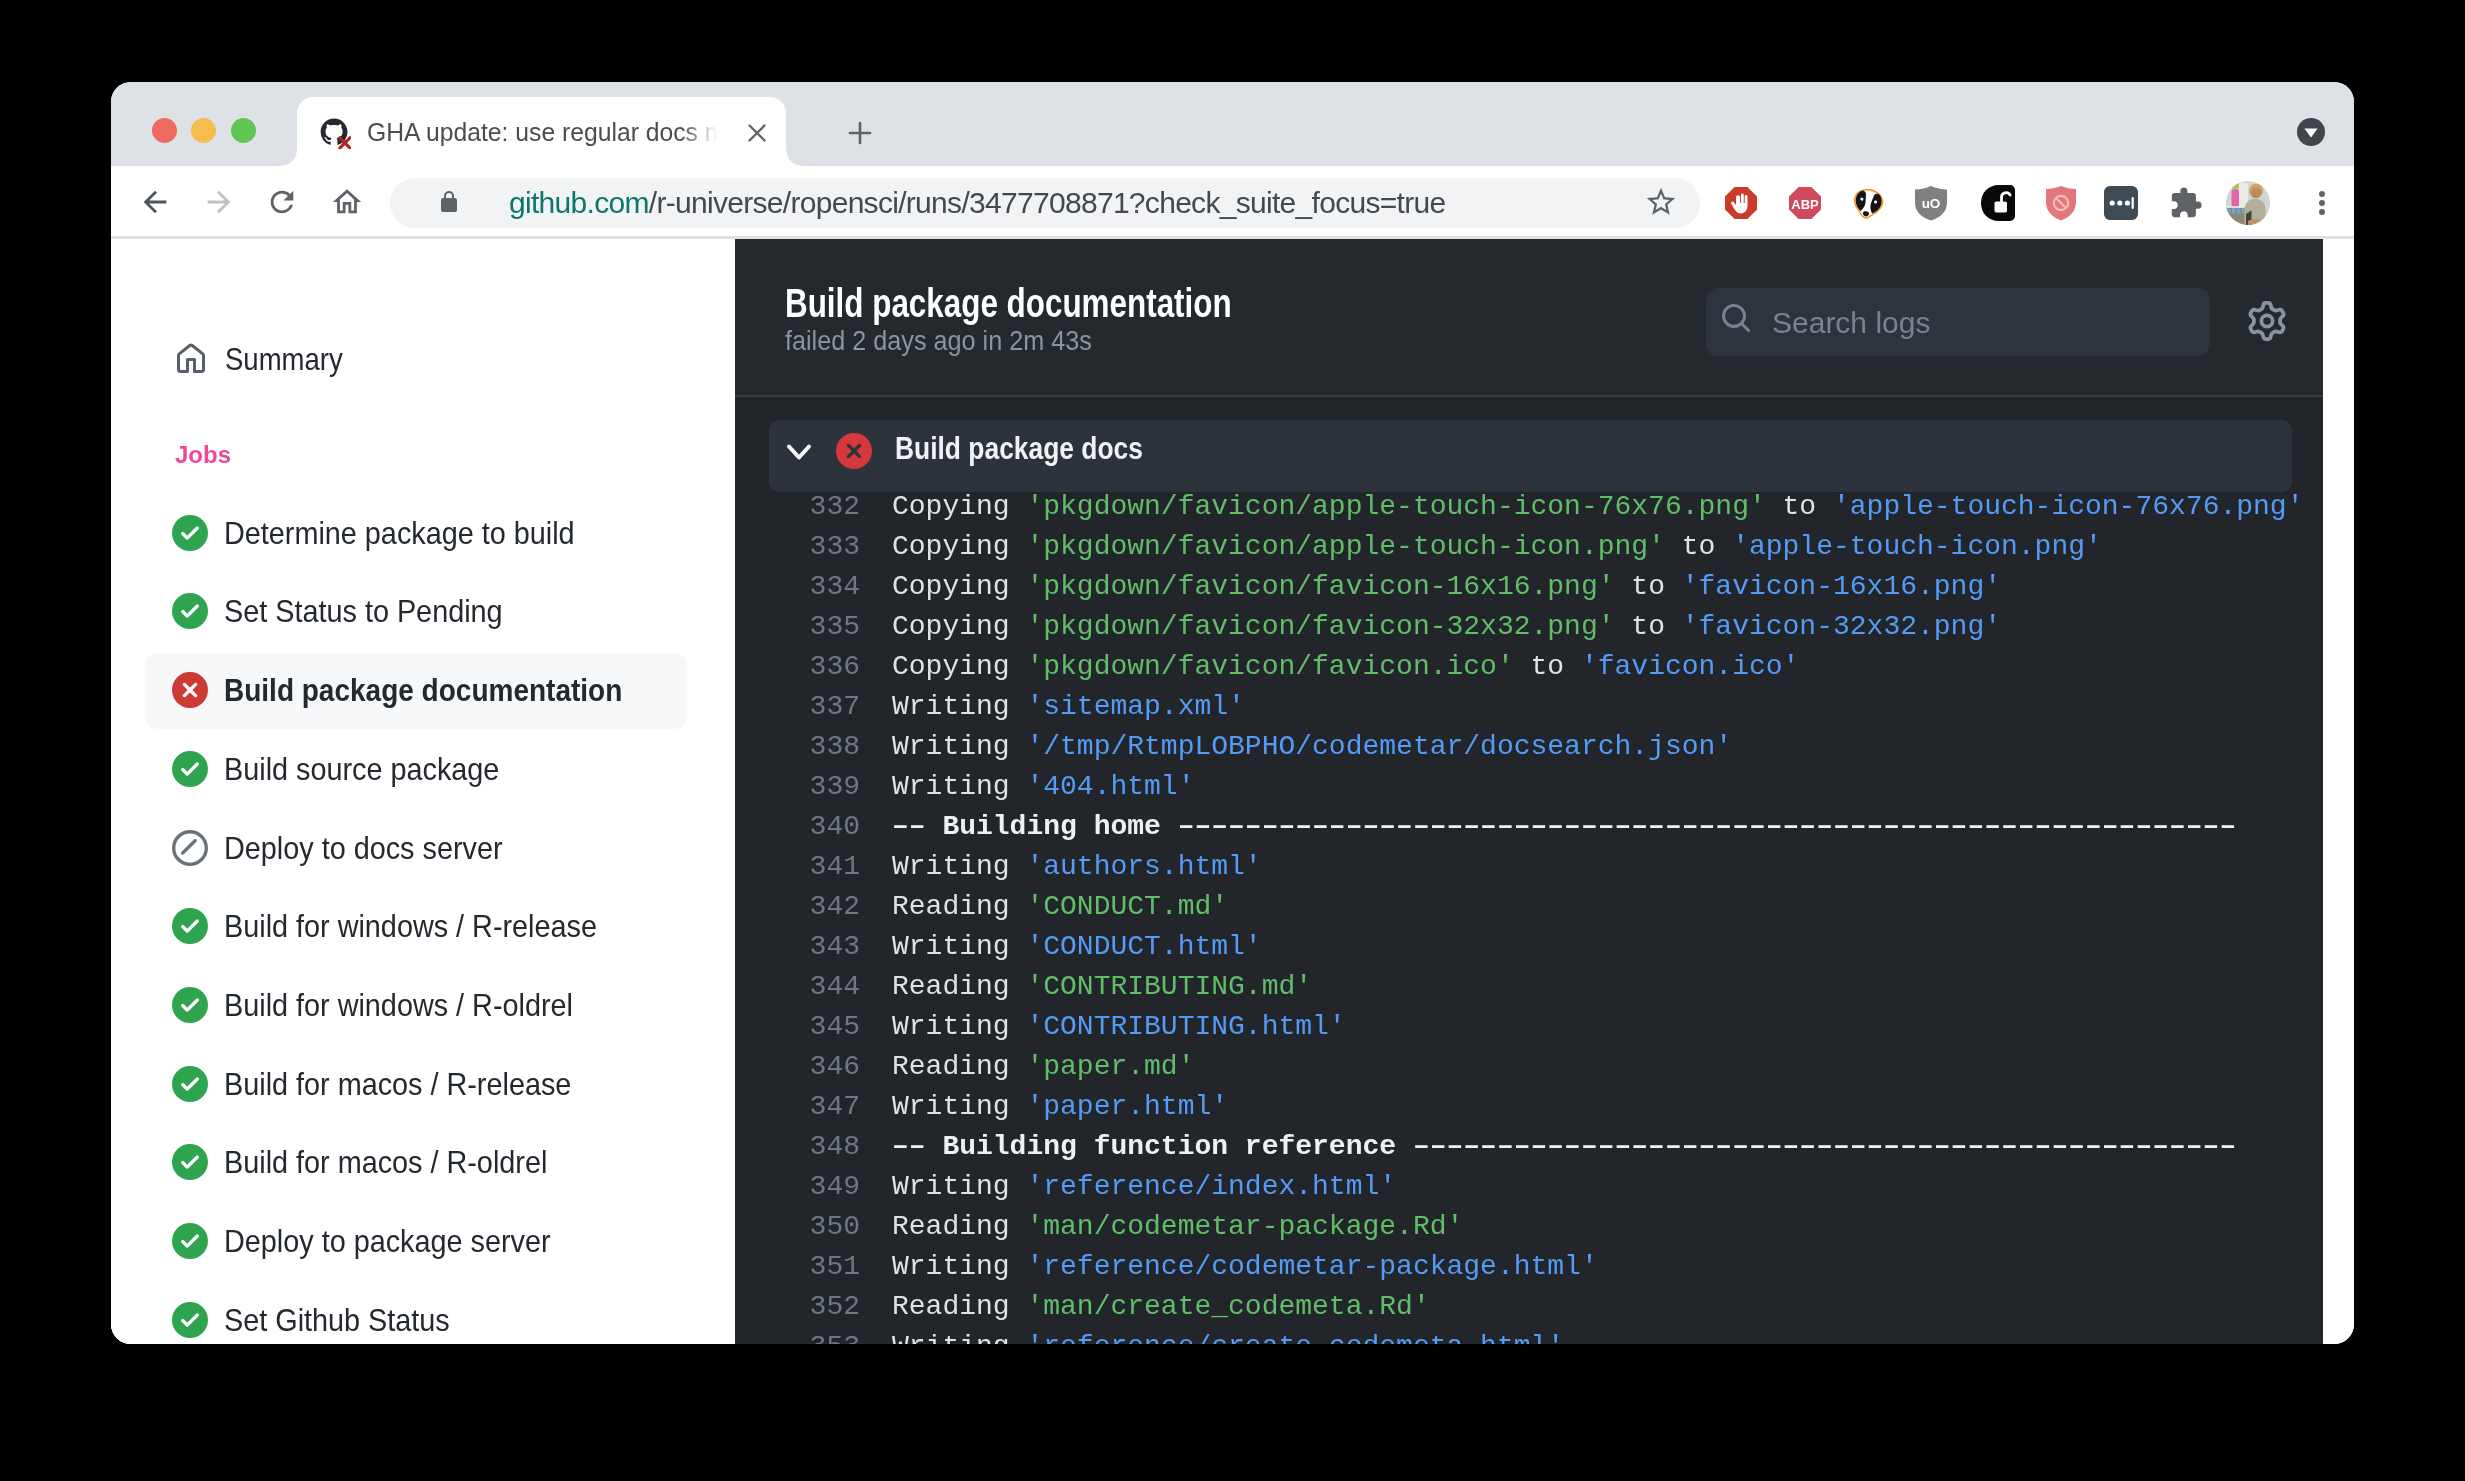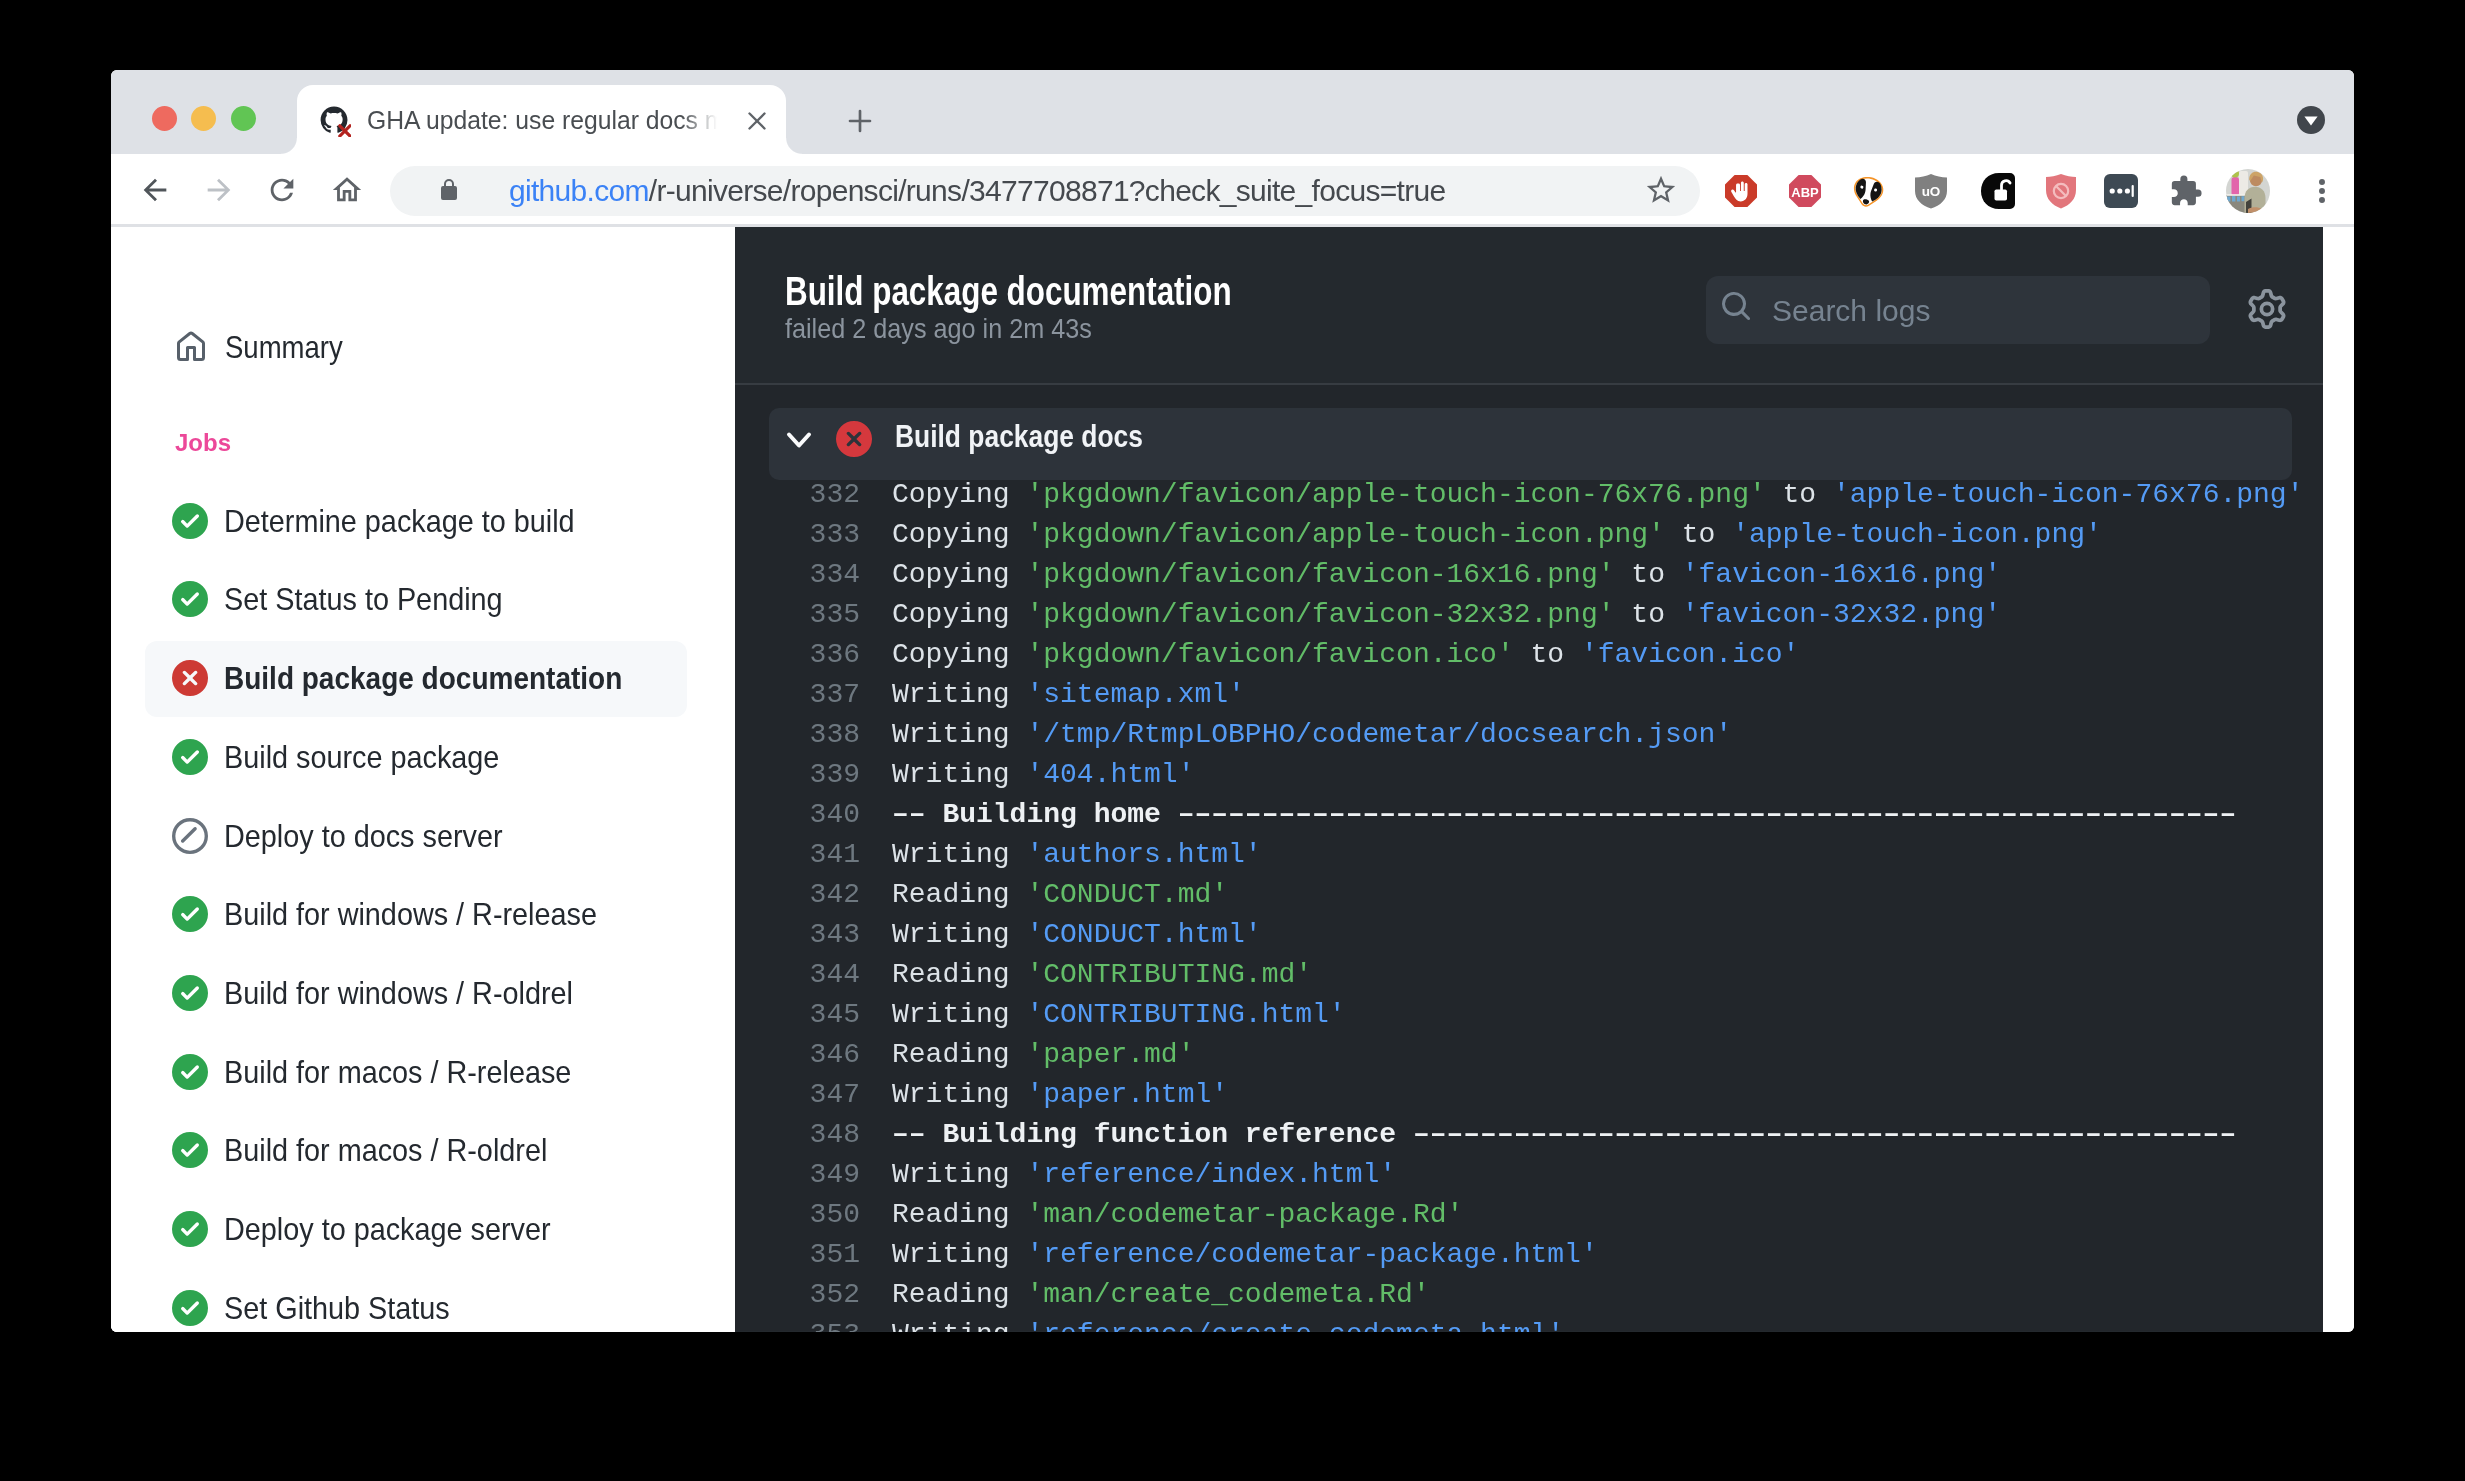--- a/index.html
+++ b/index.html
@@ -1,20 +1,20 @@
 <!DOCTYPE html>
 <html><head>
 <meta charset="utf-8">
 <style>
   * { margin:0; padding:0; box-sizing:border-box; }
   html,body { width:2465px; height:1481px; background:#000; overflow:hidden; }
   body { font-family:"Liberation Sans", sans-serif; }
   #screen { position:absolute; left:0; top:0; width:2465px; height:1481px; background:#000; }
-  #win { position:absolute; left:111px; top:70px; width:2243px; height:1262px;
-         background:#fff; border-radius:6px; overflow:hidden; }
+  #win { position:absolute; left:111px; top:82px; width:2243px; height:1262px;
+         background:#fff; border-radius:20px; overflow:hidden; }
   .abs { position:absolute; }
 
   
   #tabstrip { position:absolute; left:0; top:0; width:2243px; height:84px; background:#dee1e6; }
   .tl { position:absolute; top:36px; width:25px; height:25px; border-radius:50%; }
   #tab { position:absolute; left:186px; top:15px; width:489px; height:69px; background:#fff;
          border-top-left-radius:16px; border-top-right-radius:16px; }
   #tab::before { content:''; position:absolute; left:-16px; bottom:0; width:16px; height:16px;
     background:radial-gradient(circle at 0 0, rgba(0,0,0,0) 15.3px, #fff 16.3px); }
   #tab::after { content:''; position:absolute; right:-16px; bottom:0; width:16px; height:16px;
@@ -115,21 +115,21 @@
         </svg></div>
       <div class="abs" style="left:219px; top:103px; width:34px; height:34px;"><svg width="34" height="34" viewBox="0 0 24 24" fill="#5f6368">
           <path d="M12 5.69l5 4.5V18h-2v-6H9v6H7v-7.81l5-4.5M12 3L2 12h3v8h6v-6h2v6h6v-8h3L12 3z"></path>
         </svg></div>
       <div class="abs" style="left:326px; top:108px; width:24px; height:24px;"><svg width="24" height="24" viewBox="0 0 24 24" fill="#5f6368">
           <path d="M18 8h-1V6a5 5 0 0 0-10 0v2H6a2 2 0 0 0-2 2v10a2 2 0 0 0 2 2h12a2 2 0 0 0 2-2V10a2 2 0 0 0-2-2zM9 6a3 3 0 0 1 6 0v2H9V6z"></path>
         </svg></div>
       <div class="abs" style="left:1533px; top:103px; width:34px; height:34px;"><svg width="34" height="34" viewBox="0 0 24 24" fill="#5f6368">
           <path d="M22 9.24l-7.19-.62L12 2 9.19 8.63 2 9.24l5.46 4.73L5.82 21 12 17.27 18.18 21l-1.63-7.03L22 9.24zM12 15.4l-3.76 2.27 1-4.28-3.32-2.88 4.38-.38L12 6.1l1.71 4.04 4.38.38-3.32 2.88 1 4.28L12 15.4z"></path>
         </svg></div>
-    <div id="url"><span style="color:#3b82f6;">github.com</span>/r-universe/ropensci/runs/3477708871?check_suite_focus=true</div>
+    <div id="url"><span style="color:#0f766e;">github.com</span>/r-universe/ropensci/runs/3477708871?check_suite_focus=true</div>
     <div class="abs" style="left:1613px; top:104px; width:34px; height:34px;"><svg width="34" height="34" viewBox="0 0 34 34">
           <path d="M10.6 1h12.8L33 10.6v12.8L23.4 33H10.6L1 23.4V10.6Z" fill="#ca3b29"></path>
           <g fill="#fff">
             <path d="M16 8.5c.8 0 1.45.65 1.45 1.45V16h.9V7.9c0-.8.62-1.4 1.4-1.4.8 0 1.4.6 1.4 1.4V16h.95V9.3c0-.8.6-1.4 1.4-1.4s1.4.6 1.4 1.4v9.5c0 4.3-2.6 7.6-6.9 7.6-3.4 0-4.8-1.9-6.4-4.6-.9-1.5-2.4-4.2-2.9-5.1-.4-.7-.2-1.5.5-2 .7-.4 1.7-.3 2.2.5l1.5 2.4h.55V10c0-.8.65-1.5 1.45-1.5Z" transform="translate(-1.4,1)"></path>
           </g>
         </svg></div>
 <div class="abs" style="left:1677px; top:104px; width:34px; height:34px;"><svg width="34" height="34" viewBox="0 0 34 34">
           <path d="M10.6 1h12.8L33 10.6v12.8L23.4 33H10.6L1 23.4V10.6Z" fill="#d04a5e"></path>
           <text x="17" y="22.5" font-family="Liberation Sans, sans-serif" font-size="13" font-weight="700" fill="#fff" text-anchor="middle">ABP</text>
         </svg></div>

